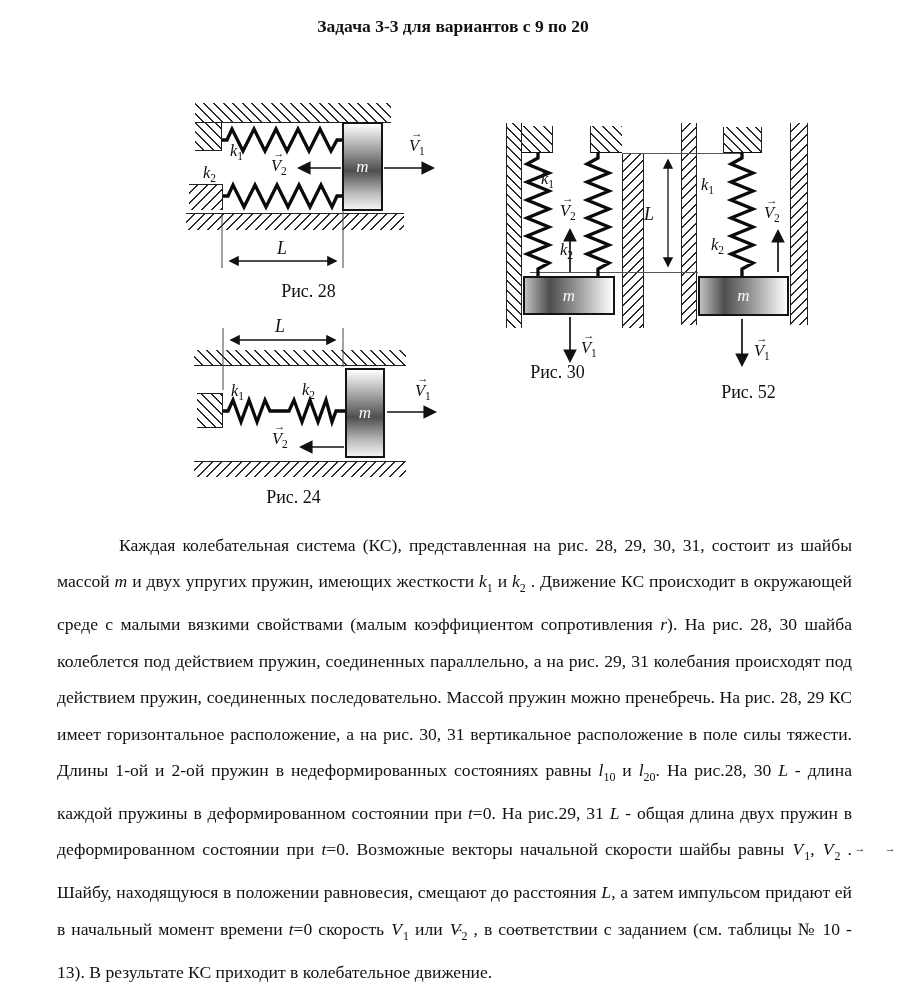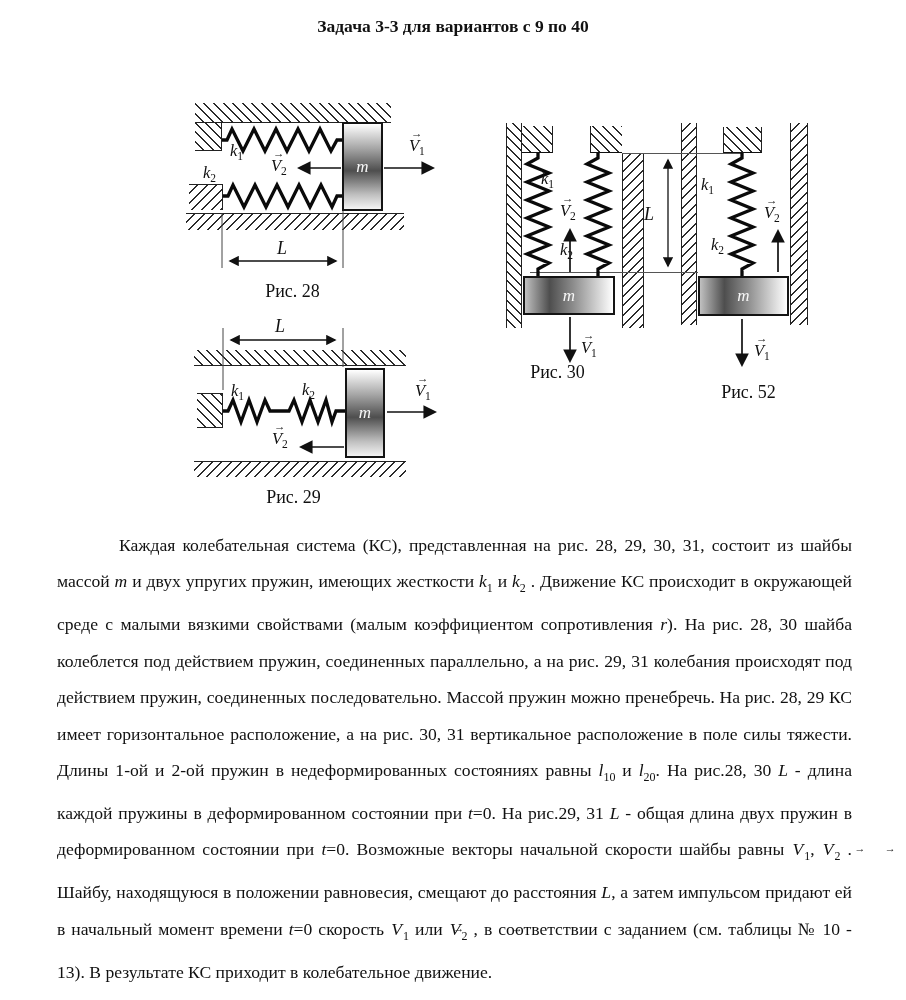--- a/index.html
+++ b/index.html
@@ -39,21 +39,21 @@
   }
   .bodytext sub { font-size:12px; }
   .bodytext .vec { position:relative; font-style:italic; padding:0 1px; }
   .bodytext .vec .vecar { top:-9px; left:1px; font-size:11px; }
 </style>
 </head>
 <body>
 
 <div class="page">
 
-  <div class="title">Задача 3-3 для вариантов с 9 по 40</div>
+  <div class="title">Задача 3-3 для вариантов с 9 по 20</div>
 
   <div class="hatch bs" style="left:195px; top:103px; width:196px; height:20px; border-bottom:1.3px solid #222;"></div>
   <div class="hatch bs" style="left:195px; top:123px; width:27px; height:28px; border-right:1.3px solid #222; border-bottom:1.3px solid #222;"></div>
   <div class="hatch fs" style="left:189px; top:184px; width:34px; height:26px; border-top:1.3px solid #222; border-right:1.3px solid #222;"></div>
   <div class="hatch fs" style="left:186px; top:213px; width:218px; height:17px; border-top:1.3px solid #222;"></div>
 
   <div class="hatch bs" style="left:194px; top:350px; width:212px; height:16px; border-bottom:1.3px solid #222;"></div>
   <div class="hatch bs" style="left:197px; top:393px; width:26px; height:35px; border-top:1.3px solid #222; border-right:1.3px solid #222; border-bottom:1.3px solid #222;"></div>
   <div class="hatch fs" style="left:194px; top:461px; width:212px; height:16px; border-top:1.3px solid #222;"></div>
 
@@ -119,28 +119,28 @@
 
     <line x1="778" y1="272" x2="778" y2="231" stroke="#111" stroke-width="1.7" marker-end="url(#ah)"></line>
     <line x1="742" y1="319" x2="742" y2="365" stroke="#111" stroke-width="1.7" marker-end="url(#ah)"></line>
   </svg>
 
   <span class="lbl" style="left:230px; top:142px;"><i>k</i><sub>1</sub></span>
   <span class="lbl" style="left:203px; top:164px;"><i>k</i><sub>2</sub></span>
   <span class="lbl" style="left:271px; top:157px;"><span class="vecar">→</span><i>V</i><sub>2</sub></span>
   <span class="lbl" style="left:409px; top:137px;"><span class="vecar">→</span><i>V</i><sub>1</sub></span>
   <span class="lbl dim" style="left:277px; top:239px;"><i>L</i></span>
-  <div class="caption" style="left:250px; top:281px; width:85px;">Рис. 28</div>
+  <div class="caption" style="left:266px; top:281px; width:85px;">Рис. 28</div>
 
   <span class="lbl dim" style="left:275px; top:317px;"><i>L</i></span>
   <span class="lbl" style="left:231px; top:382px;"><i>k</i><sub>1</sub></span>
   <span class="lbl" style="left:302px; top:381px;"><i>k</i><sub>2</sub></span>
   <span class="lbl" style="left:415px; top:382px;"><span class="vecar">→</span><i>V</i><sub>1</sub></span>
   <span class="lbl" style="left:272px; top:430px;"><span class="vecar">→</span><i>V</i><sub>2</sub></span>
-  <div class="caption" style="left:251px; top:487px; width:85px;">Рис. 29</div>
+  <div class="caption" style="left:251px; top:487px; width:85px;">Рис. 24</div>
 
   <span class="lbl" style="left:541px; top:170px;"><i>k</i><sub>1</sub></span>
   <span class="lbl" style="left:560px; top:202px;"><span class="vecar">→</span><i>V</i><sub>2</sub></span>
   <span class="lbl" style="left:560px; top:241px;"><i>k</i><sub>2</sub></span>
   <span class="lbl" style="left:581px; top:339px;"><span class="vecar">→</span><i>V</i><sub>1</sub></span>
   <span class="lbl dim" style="left:644px; top:205px;"><i>L</i></span>
   <div class="caption" style="left:515px; top:362px; width:85px;">Рис. 30</div>
 
   <span class="lbl" style="left:701px; top:176px;"><i>k</i><sub>1</sub></span>
   <span class="lbl" style="left:711px; top:236px;"><i>k</i><sub>2</sub></span>

